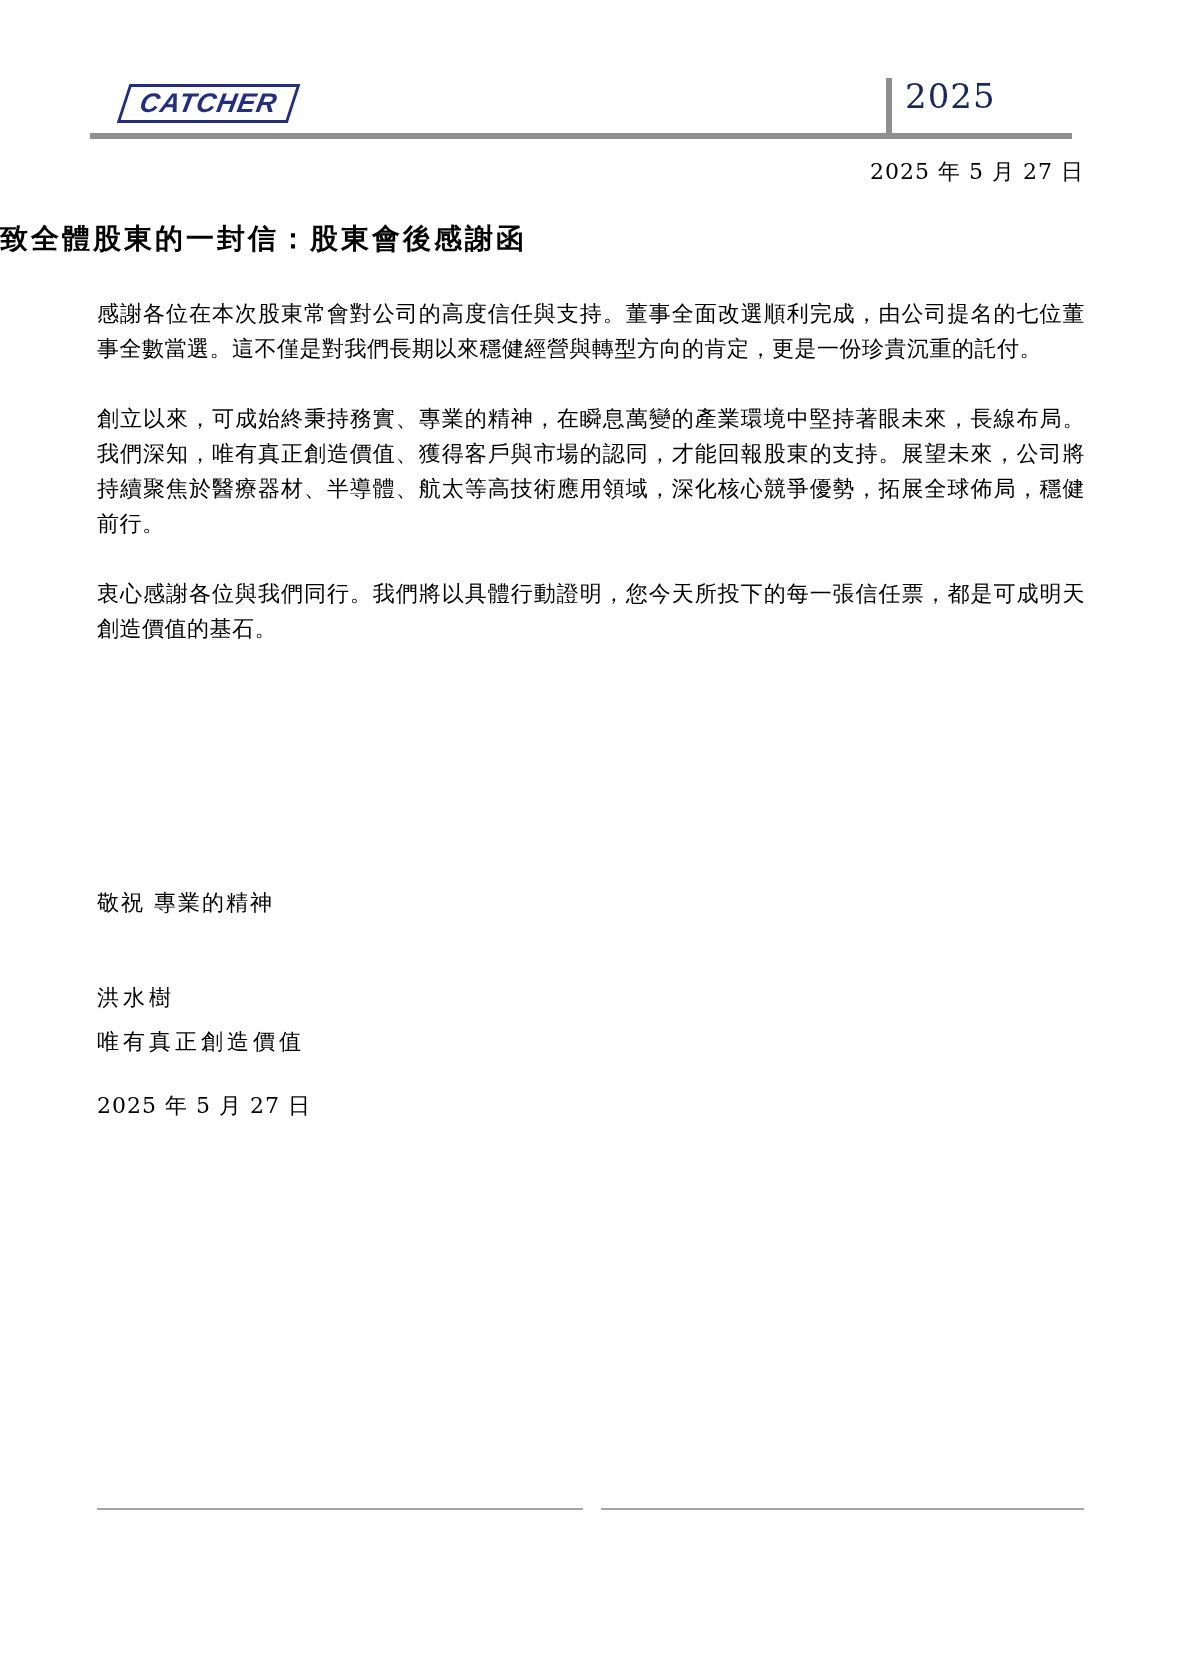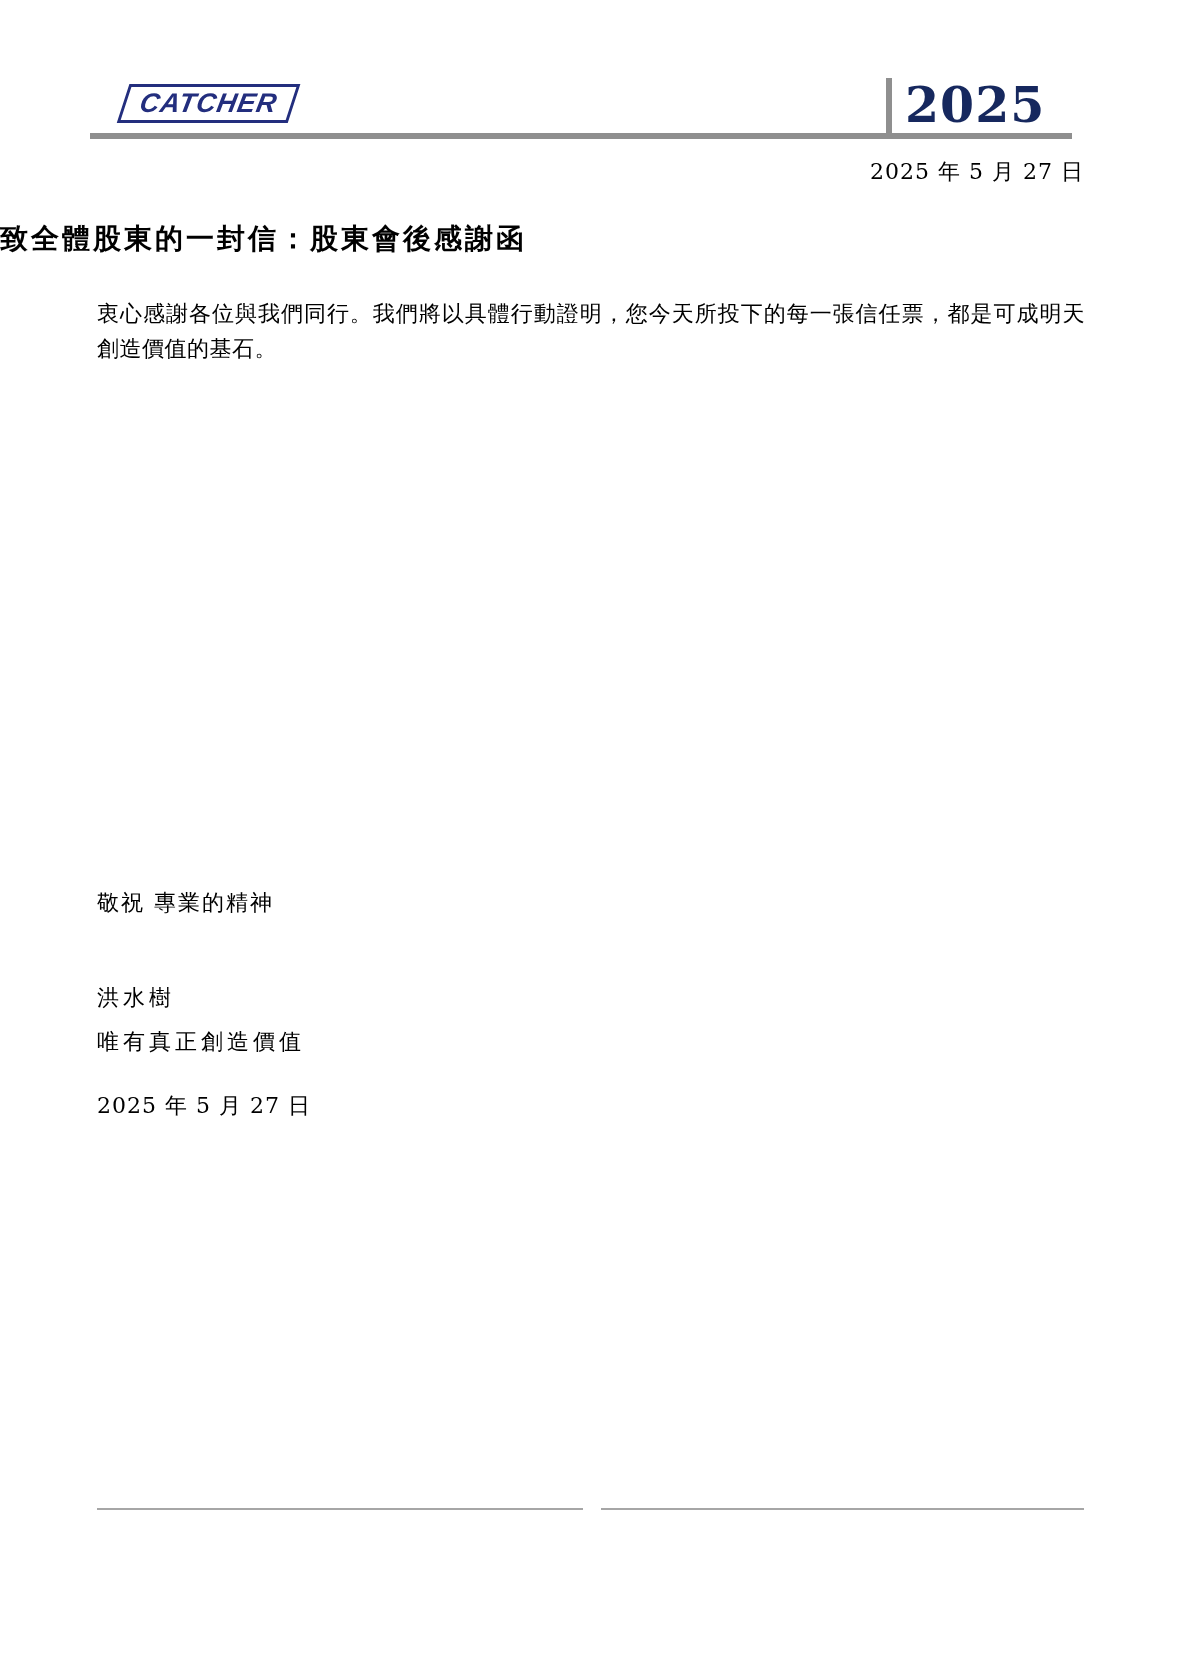--- a/index.html
+++ b/index.html
@@ -53,22 +53,22 @@
     top: 78px;
     width: 6px;
     height: 61px;
     background: #8f8f8f;
   }
   .year-text {
     position: absolute;
     left: 905px;
     top: 76px;
     font-family: "DejaVu Serif", serif;
-    font-weight: bold;
-    font-size: 49px;
+    font-weight: normal;
+    font-size: 34px;
     color: #16285e;
     letter-spacing: 1px;
   }
 
   
   .date-top {
     position: absolute;
     top: 157px;
     right: 95px;
     font-size: 22px;
@@ -151,20 +151,22 @@
   </div>
   <div class="header-rule"></div>
   <div class="year-bar"></div>
   <div class="year-text">2025</div>
 
   <div class="date-top">2025 年 5 月 27 日</div>
 
   <div class="doc-title">致全體股東的一封信：股東會後感謝函</div>
 
   <div class="letter-body">
+    <p>感謝各位在本次股東常會對公司的高度信任與支持。董事全面改選順利完成，由公司提名的七位董事全數當選。這不僅是對我們長期以來穩健經營與轉型方向的肯定，更是一份珍貴沉重的託付。</p>
+    <p>創立以來，可成始終秉持務實、專業的精神，在瞬息萬變的產業環境中堅持著眼未來，長線布局。我們深知，唯有真正創造價值、獲得客戶與市場的認同，才能回報股東的支持。展望未來，公司將持續聚焦於醫療器材、半導體、航太等高技術應用領域，深化核心競爭優勢，拓展全球佈局，穩健前行。</p>
     <p>衷心感謝各位與我們同行。我們將以具體行動證明，您今天所投下的每一張信任票，都是可成明天創造價值的基石。</p>
   </div>
 
   <div class="salute">敬祝 專業的精神</div>
   <div class="signer-name">洪水樹</div>
   <div class="signer-title">唯有真正創造價值</div>
   <div class="date-bottom">2025 年 5 月 27 日</div>
 
   <div class="footer-line left"></div>
   <div class="footer-line right"></div>

